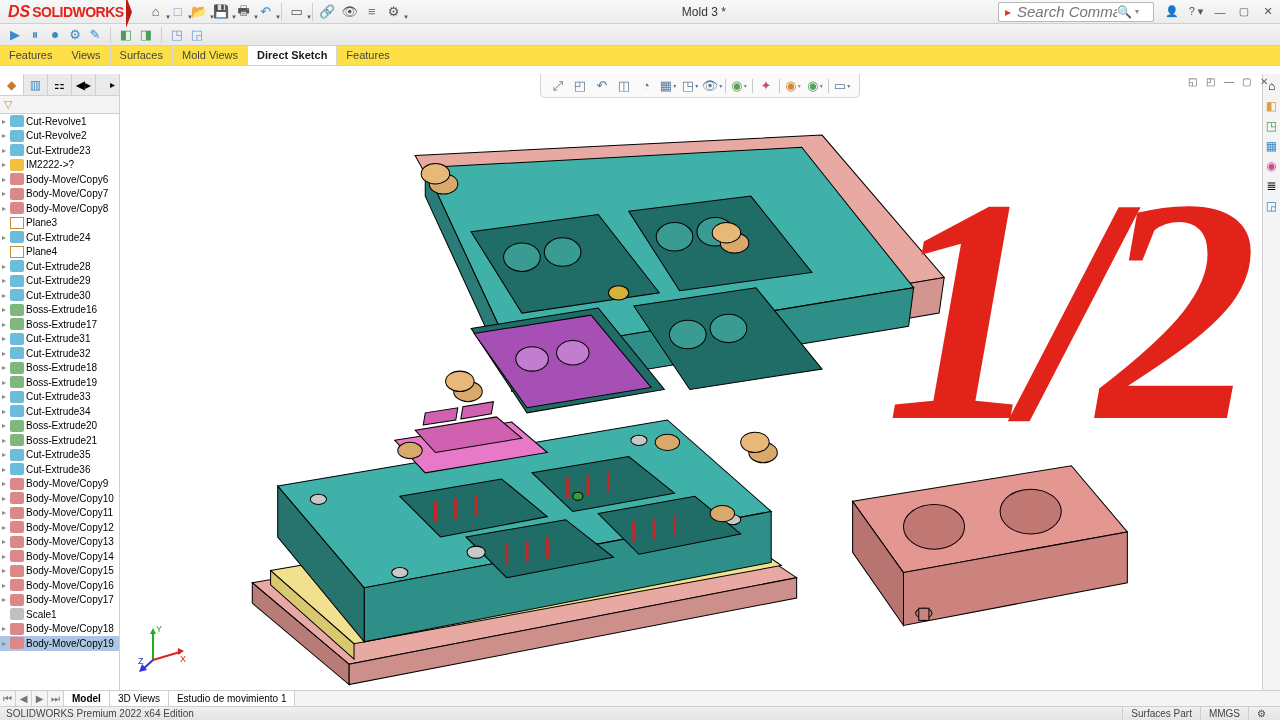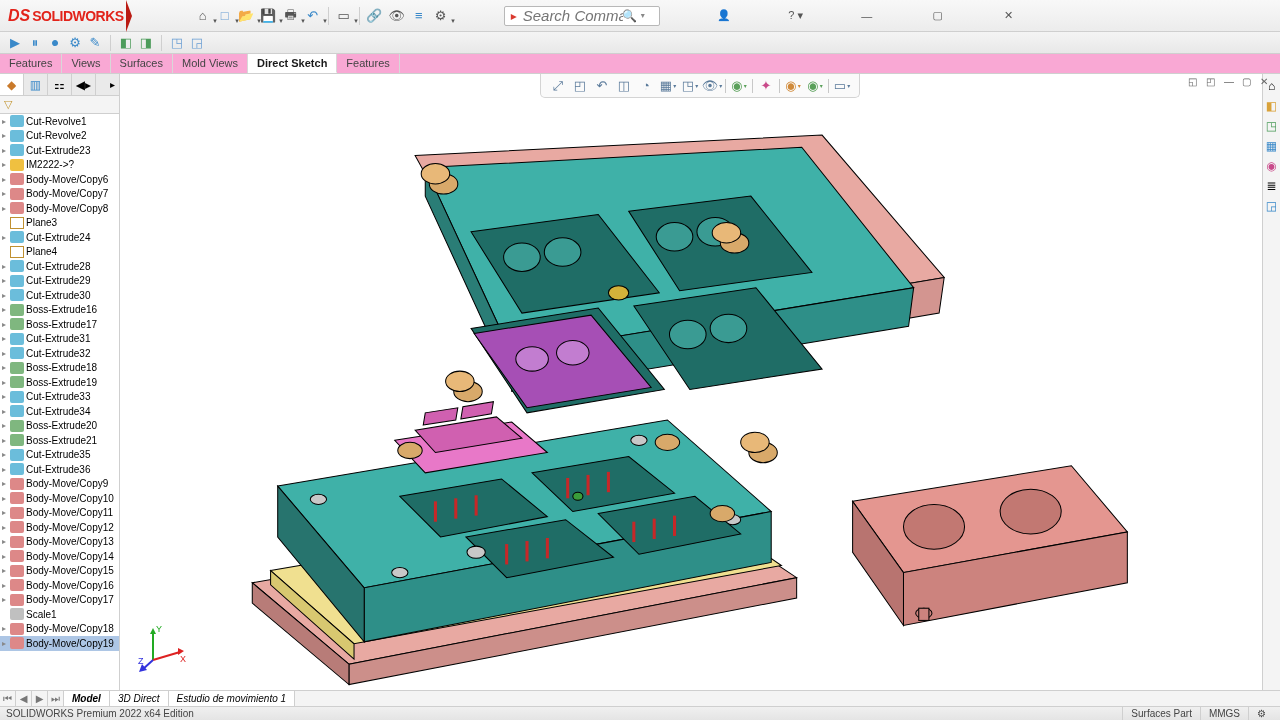--- a/index.html
+++ b/index.html
@@ -1,38 +1,38 @@
 <!DOCTYPE html>
 <html><head>
 <meta charset="utf-8">
 <style>
 * { margin: 0; padding: 0; box-sizing: border-box; font-family: "Segoe UI", Arial, sans-serif; }
 body { width: 1280px; height: 720px; overflow: hidden; background: #fff; position: relative; }
 
-.titlebar { height: 32px; background: linear-gradient(#f8f8f8,#ececec); display: flex; align-items: center; border-bottom: 1px solid #cfcfcf; font-size: 11px; gap: 47px; }
+.titlebar { height: 24px; background: linear-gradient(#f8f8f8,#ececec); display: flex; align-items: center; border-bottom: 1px solid #cfcfcf; font-size: 11px; }
 .logo { display: flex; align-items: center; padding: 0 8px; height: 100%; }
 .logo-ds { color: #e2231a; font-weight: bold; font-style: italic; font-size: 16px; margin-right: 2px; }
 .logo-text { color: #e2231a; font-weight: bold; font-size: 14px; letter-spacing: -0.5px; }
 .logo-arrow { width: 0; height: 0; border-left: 6px solid #ba1b13; border-top: 16px solid transparent; border-bottom: 16px solid transparent; margin-left: 2px; }
 .quick-tb { display: flex; align-items: center; gap: 2px; padding: 0 6px; }
 .quick-tb .tbtn { width: 20px; height: 20px; display: flex; align-items: center; justify-content: center; color: #555; font-size: 13px; border-radius: 3px; cursor: pointer; position: relative; }
 .quick-tb .tbtn.dd::after { content: "▾"; font-size: 7px; color: #555; position: absolute; right: -4px; bottom: 1px; }
 .quick-tb .sep { width: 1px; height: 18px; background: #cfcfcf; margin: 0 3px; }
 .doc-title { flex: 1; text-align: center; color: #333; font-size: 12px; }
 .search-box { display: flex; align-items: center; border: 1px solid #b8b8b8; background: #fff; height: 20px; margin-right: 6px; border-radius: 2px; }
 .search-box .sicon { width: 18px; height: 18px; display: flex; align-items: center; justify-content: center; color: #da3a2f; font-size: 12px; }
 .search-box input { border: none; outline: none; font-size: 15px; width: 100px; color: #777; font-style: italic; }
 .search-box .mag { width: 18px; color: #888; font-size: 12px; }
 .winbtn { width: 24px; height: 20px; display: flex; align-items: center; justify-content: center; color: #555; font-size: 11px; cursor: pointer; }
 
 .command-tb { height: 22px; background: linear-gradient(#f4f4f4,#e8e8e8); display: flex; align-items: center; padding: 0 6px; gap: 2px; border-bottom: 1px solid #cfcfcf; }
 .command-tb .cbtn { width: 18px; height: 18px; display: flex; align-items: center; justify-content: center; font-size: 13px; cursor: pointer; border-radius: 3px; }
 .command-tb .csep { width: 1px; height: 16px; background: #cfcfcf; margin: 0 4px; }
 
-.ribbon-tabs { height: 20px; background: #f9a8d4; display: flex; border-bottom: 1px solid #cfcfcf; font-size: 11px; }
+.ribbon-tabs { height: 20px; background: #fde047; display: flex; border-bottom: 1px solid #cfcfcf; font-size: 11px; }
 .rtab { padding: 3px 9px; color: #444; cursor: pointer; border-right: 1px solid #d8d8d8; }
 .rtab.active { background: #fff; border-bottom: 1px solid #fff; font-weight: bold; color: #1a1a1a; }
 
 .content { position: absolute; top: 74px; left: 0; right: 0; bottom: 30px; display: flex; }
 
 .left-panel { width: 120px; background: #f4f4f4; border-right: 1px solid #cfcfcf; display: flex; flex-direction: column; font-size: 10px; }
 .lp-tabs { display: flex; height: 22px; border-bottom: 1px solid #cfcfcf; background: #eaeaea; }
 .lp-tab { flex: 0 0 auto; width: 24px; display: flex; align-items: center; justify-content: center; border-right: 1px solid #cfcfcf; cursor: pointer; font-size: 12px; }
 .lp-tab.active { background: #fff; }
 .lp-tab:last-child { border-right: none; }
@@ -97,20 +97,21 @@
     <span class="tbtn dd">🖶</span>
     <span class="tbtn dd" style="color:#3a89c9">↶</span>
     <span class="sep"></span>
     <span class="tbtn dd">▭</span>
     <span class="sep"></span>
     <span class="tbtn" style="color:#c97a2b">🔗</span>
     <span class="tbtn">👁</span>
     <span class="tbtn" style="color:#3a89c9">≡</span>
     <span class="tbtn dd">⚙</span>
   </div>
+  <div class="doc-title">Mold 3 *</div>
   <div class="search-box">
     <span class="sicon">▸</span>
     <input placeholder="Search Commands" style="">
     <span class="mag">🔍</span>
     <span class="mag" style="font-size:8px">▾</span>
   </div>
   <span class="winbtn">👤</span>
   <span class="winbtn">? ▾</span>
   <span class="winbtn">—</span>
   <span class="winbtn">▢</span>
@@ -365,20 +366,21 @@
       <span class="hbtn dd" style="color:#5aa05a">◉</span>
       <span class="hsep"></span>
       <span class="hbtn" style="color:#c94a8a">✦</span>
       <span class="hsep"></span>
       <span class="hbtn dd" style="color:#d08a3a">◉</span>
       <span class="hbtn dd" style="color:#5aa05a">◉</span>
       <span class="hsep"></span>
       <span class="hbtn dd">▭</span>
     </div>
 
+    <div class="overlay-text">1/2</div>
 
     <svg class="model" viewBox="0 0 1140 616" preserveAspectRatio="none">
 
       <g>
 
         <polygon points="290,80 690,60 810,200 395,270" fill="#e8a9a2" stroke="#000" stroke-width="1"></polygon>
         <polygon points="810,200 805,235 395,305 395,270" fill="#d39590" stroke="#000" stroke-width="1"></polygon>
 
         <polygon points="300,92 670,72 780,210 385,275" fill="#3fb1a8" stroke="#000" stroke-width="1"></polygon>
         <polygon points="780,210 775,248 385,312 385,275" fill="#2e8f88" stroke="#000" stroke-width="1"></polygon>
@@ -499,23 +501,23 @@
       <span class="rbtn" style="color:#3a89c9">◲</span>
     </div>
   </div>
 </div>
 
 <div class="bottom-tabs">
   <span class="nav">⏮</span>
   <span class="nav">◀</span>
   <span class="nav">▶</span>
   <span class="nav">⏭</span>
-  <span id="btabs-host" style="display: flex; font-style: italic;">
+  <span id="btabs-host" style="display: flex;">
       <span class="btab active">Model</span>
-      <span class="btab">3D Direct</span>
+      <span class="btab">3D Views</span>
       <span class="btab">Estudio de movimiento 1</span>
     </span>
 </div>
 
 <div class="statusbar">
   <span>SOLIDWORKS Premium 2022 x64 Edition</span>
   <span class="spacer"></span>
   <span class="sitem">Surfaces Part</span>
   <span class="sitem">MMGS</span>
   <span class="sitem">⚙</span>

